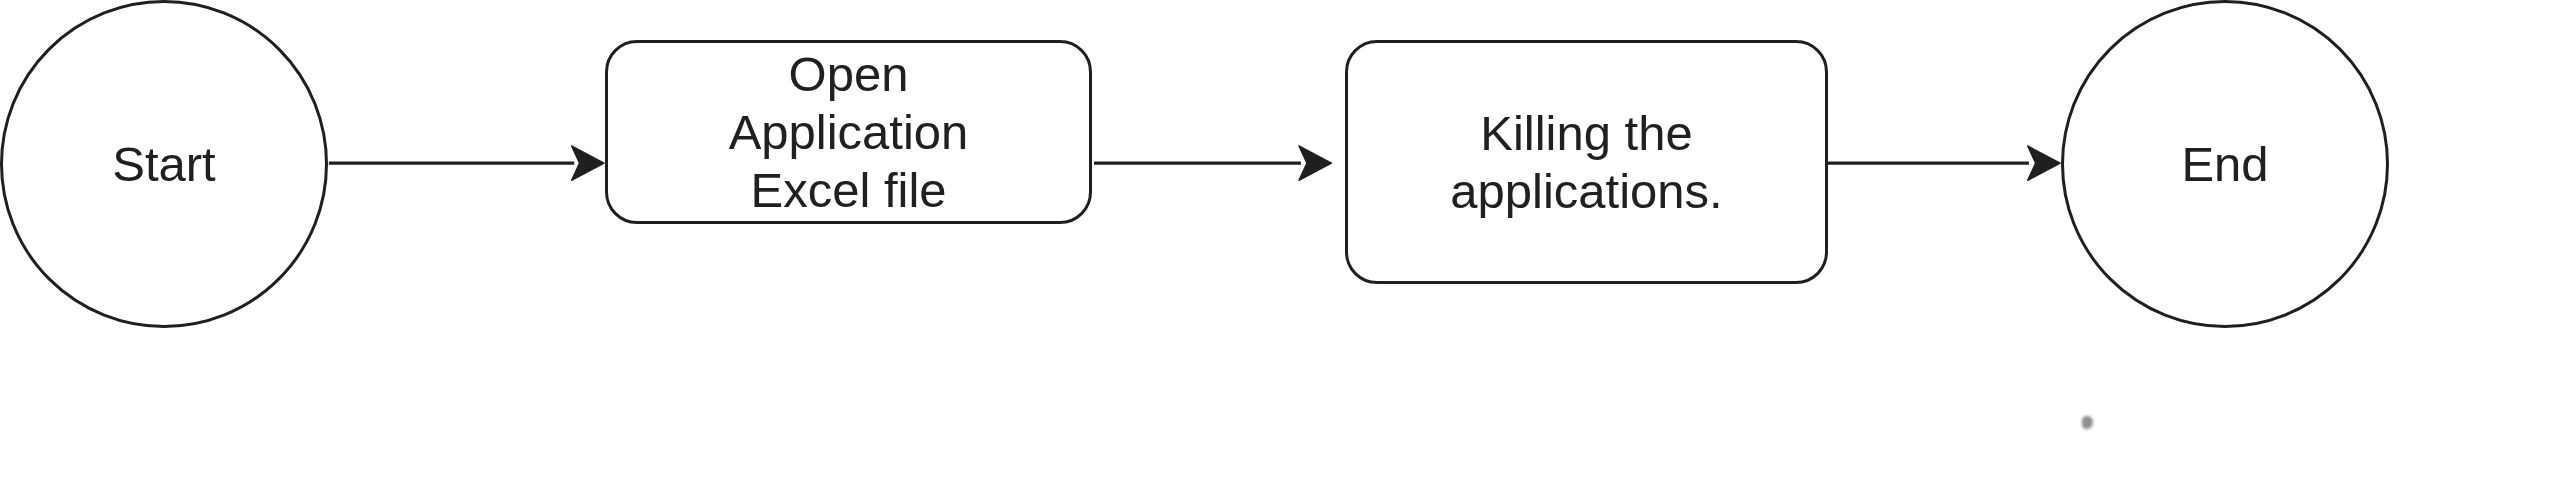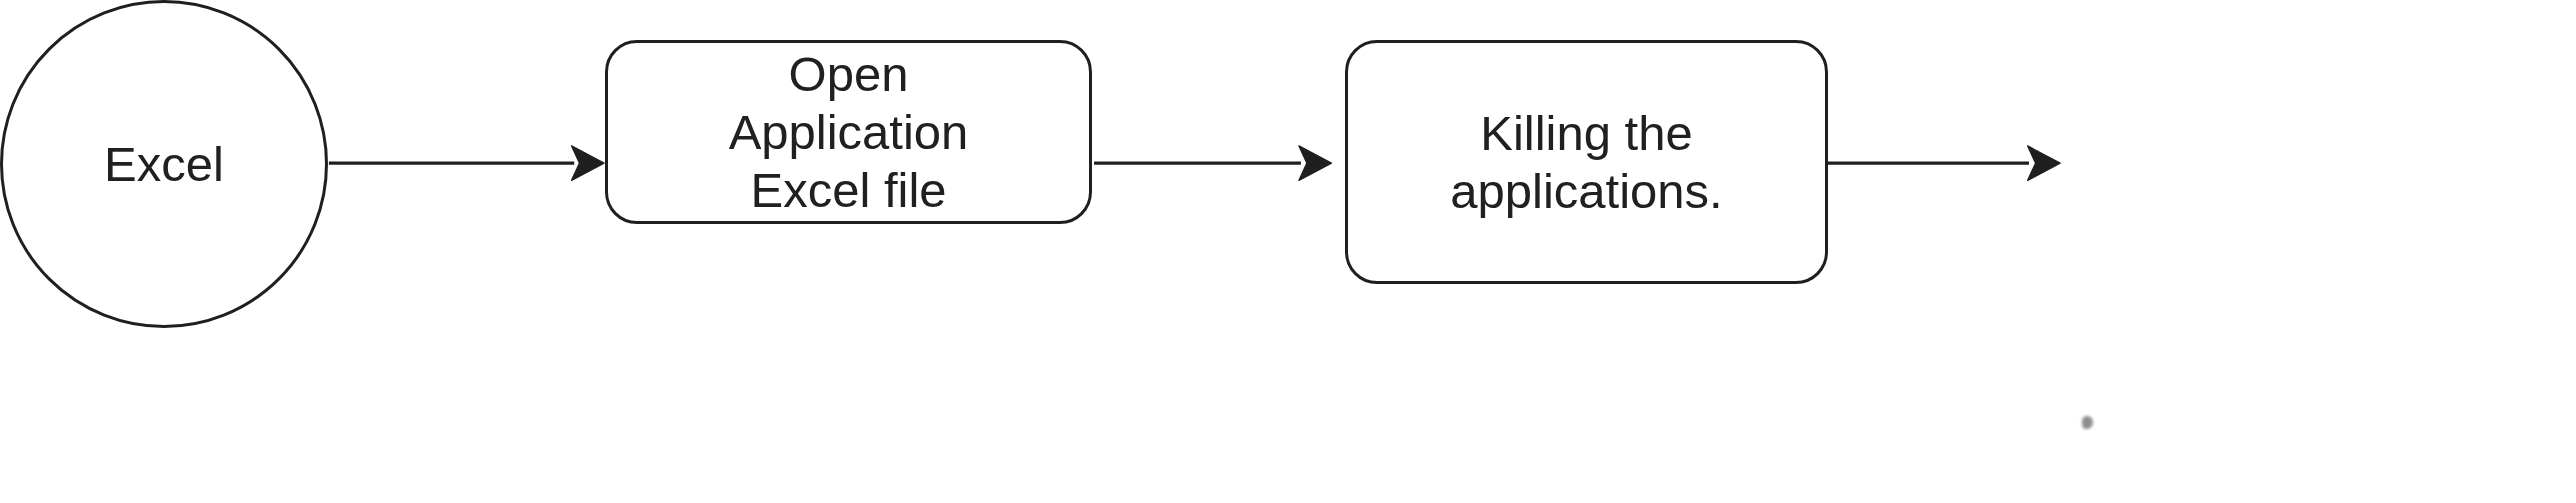--- a/index.html
+++ b/index.html
@@ -91,33 +91,36 @@
         <line x1="1650" y1="246" x2="1962" y2="246"></line>
         <polygon points="2008,246 1959,220 1971,246 1959,272"></polygon>
       </g>
       <g>
         <line x1="2740" y1="246" x2="3060" y2="246"></line>
         <polygon points="3107,246 3058,220 3070,246 3058,272"></polygon>
       </g>
     </svg>
 
     <div class="node ellipse node-start">
-      <span class="label">Excel</span>
+      <span class="label">Start</span>
     </div>
 
     <div class="node rounded node-open">
       <span class="label">Open
 Application
 Excel file</span>
     </div>
 
     <div class="node rounded node-kill">
       <span class="label">Killing the
 applications.</span>
     </div>
 
+    <div class="node ellipse node-end">
+      <span class="label">End</span>
+    </div>
 
   </div>
 
   <div class="stray-mark"></div>
 
 </div>
 
 
 </body></html>

